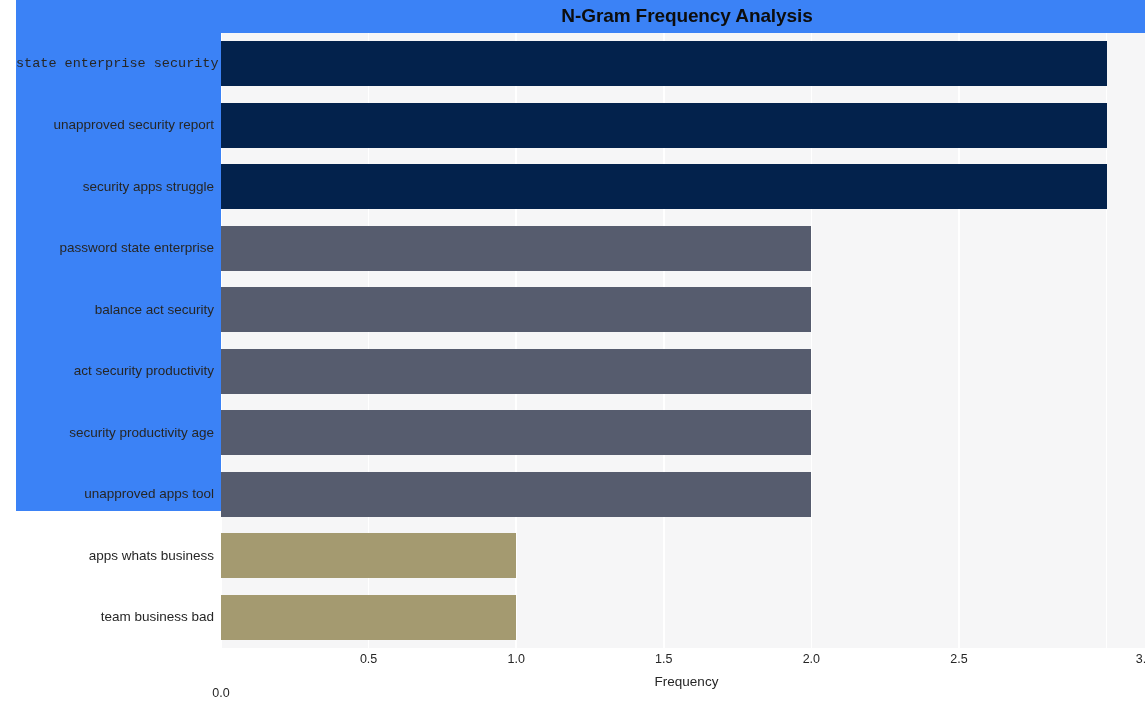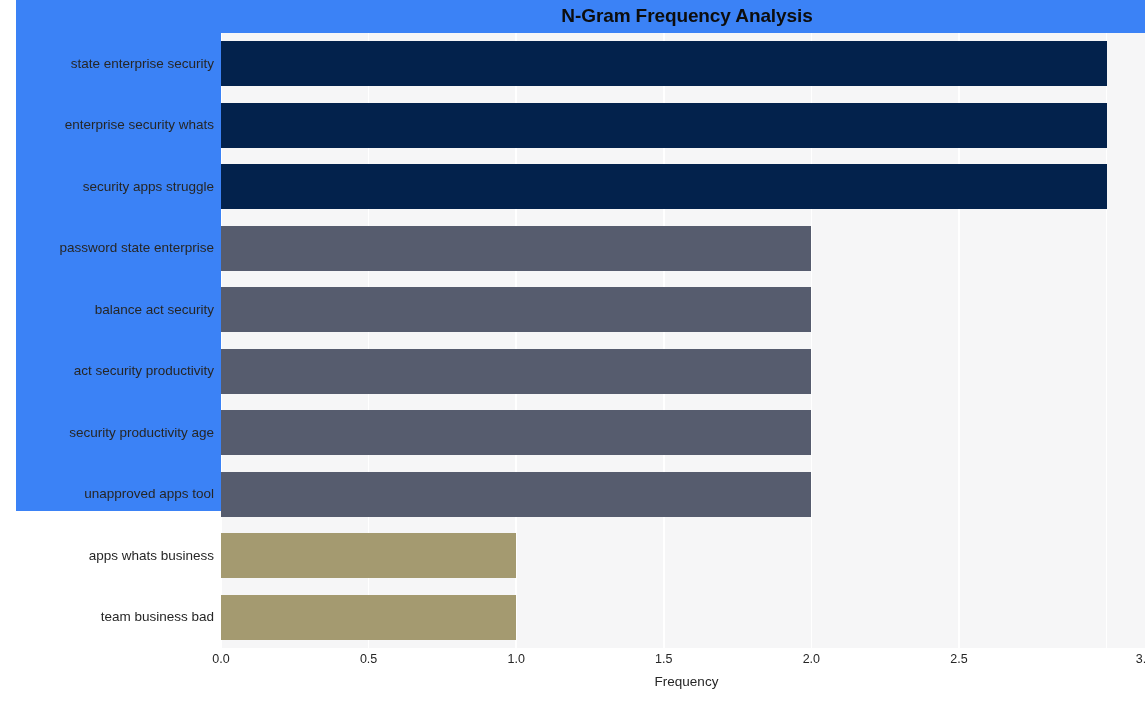--- a/index.html
+++ b/index.html
@@ -134,34 +134,34 @@
         <div class="bar" title="balance act security: 2" style="top: 254.25px; width: 590.361px; background: rgb(86, 92, 110);"></div>
         <div class="bar" title="act security productivity: 2" style="top: 315.75px; width: 590.361px; background: rgb(86, 92, 110);"></div>
         <div class="bar" title="security productivity age: 2" style="top: 377.25px; width: 590.361px; background: rgb(86, 92, 110);"></div>
         <div class="bar" title="unapproved apps tool: 2" style="top: 438.75px; width: 590.361px; background: rgb(86, 92, 110);"></div>
         <div class="bar" title="hash whats business: 1" style="top: 500.25px; width: 295.181px; background: rgb(164, 154, 112);"></div>
         <div class="bar" title="whats business bad: 1" style="top: 561.75px; width: 295.181px; background: rgb(164, 154, 112);"></div>
       </div>
   </div>
 
   <div id="y-axis-labels">
-      <div class="y-tick-label" style="top: 23.75px;">state enterprise security</div>
-      <div class="y-tick-label" style="top: 85.25px;">enterprise security whats</div>
+      <div class="y-tick-label" style="top: 23.75px; font-family: Liberation Mono, monospace;">state enterprise security</div>
+      <div class="y-tick-label" style="top: 85.25px;">unapproved security report</div>
       <div class="y-tick-label" style="top: 146.75px;">security apps struggle</div>
       <div class="y-tick-label" style="top: 208.25px;">password state enterprise</div>
       <div class="y-tick-label" style="top: 269.75px;">balance act security</div>
       <div class="y-tick-label" style="top: 331.25px;">act security productivity</div>
       <div class="y-tick-label" style="top: 392.75px;">security productivity age</div>
       <div class="y-tick-label" style="top: 454.25px;">unapproved apps tool</div>
       <div class="y-tick-label" style="top: 515.75px;">apps whats business</div>
       <div class="y-tick-label" style="top: 577.25px;">team business bad</div>
     </div>
 
   <div id="x-axis-labels">
-      <div class="x-tick-label" style="left: 0px;">0.0</div>
+      <div class="x-tick-label" style="left: 0px; margin-top: 34px;">0.0</div>
       <div class="x-tick-label" style="left: 147.59px;">0.5</div>
       <div class="x-tick-label" style="left: 295.181px;">1.0</div>
       <div class="x-tick-label" style="left: 442.771px;">1.5</div>
       <div class="x-tick-label" style="left: 590.361px;">2.0</div>
       <div class="x-tick-label" style="left: 737.952px;">2.5</div>
       <div class="x-tick-label" style="left: 885.542px; margin-left: 38px;">3.0</div>
     </div>
 
   <div id="x-axis-title">Frequency</div>
 

